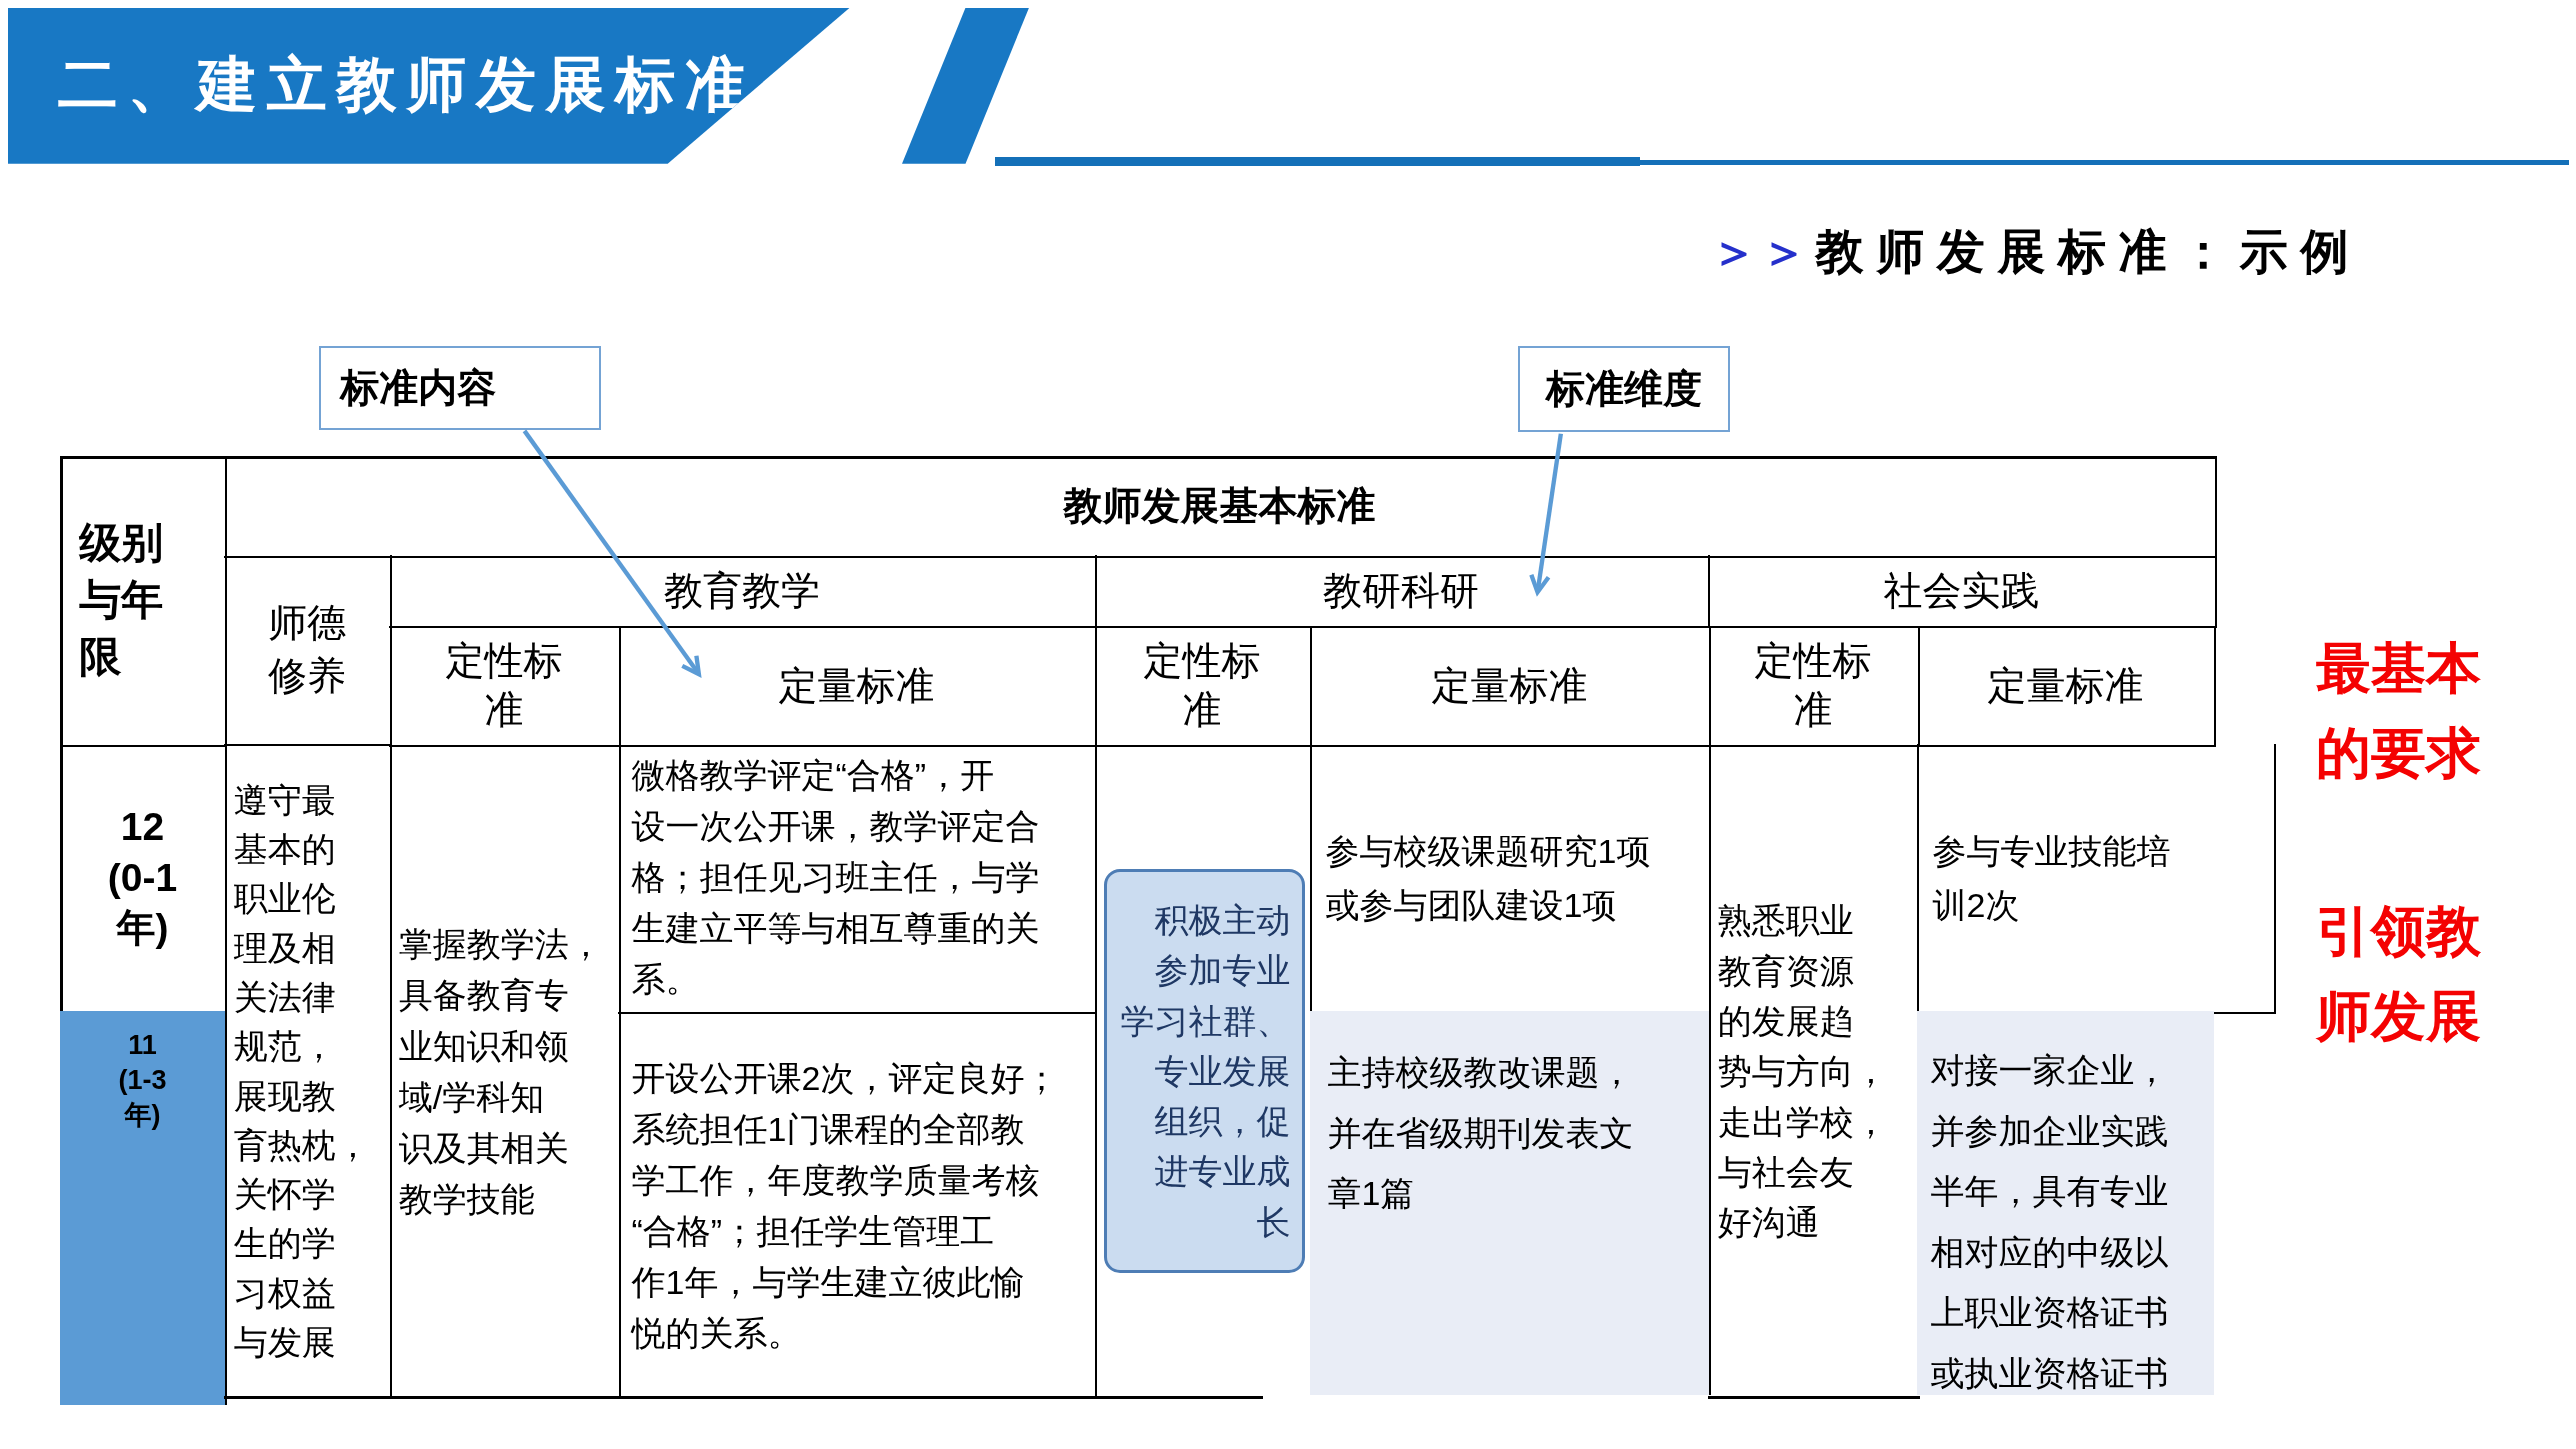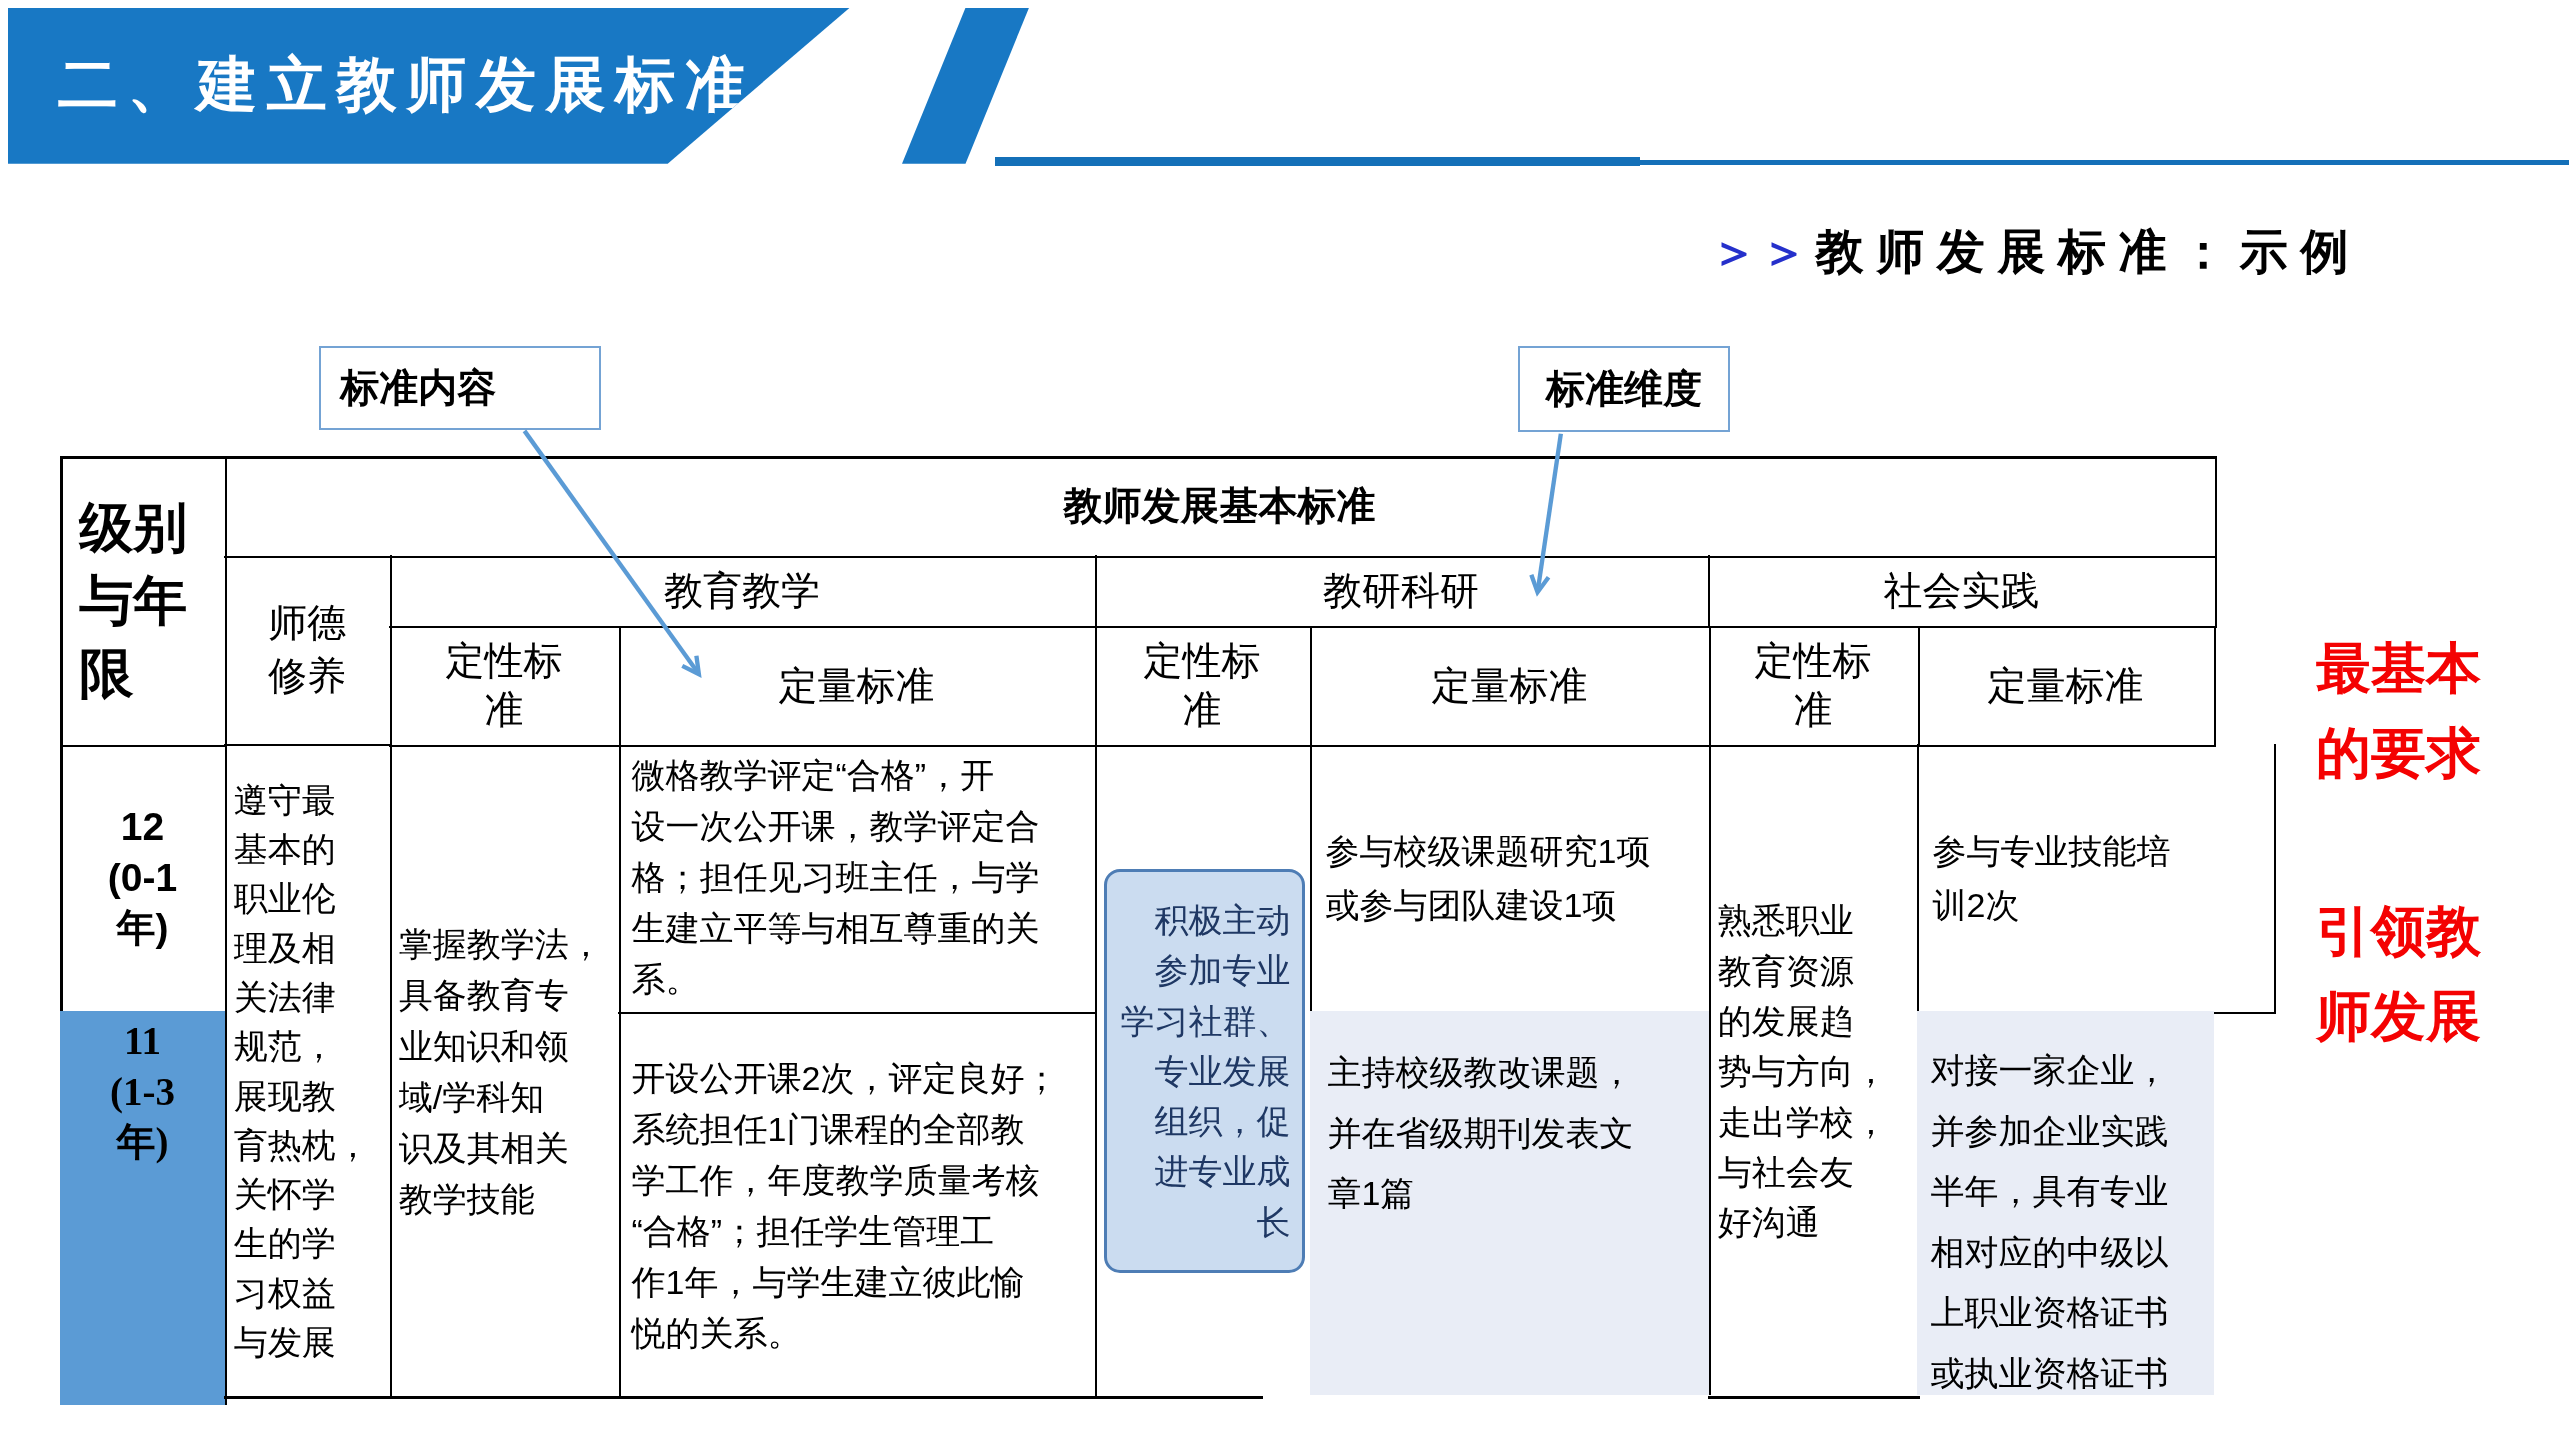--- a/index.html
+++ b/index.html
@@ -90,21 +90,21 @@
   </div>
 
   <div class="abs rednote n1">最基本
 的要求</div>
   <div class="abs rednote n2">引领教
 师发展</div>
 
   <div class="strip" style="left:60px;top:456px;width:2157px;height:2.9px;"></div>
   <div class="strip" style="left:60px;top:456px;width:2.9px;height:943px;"></div>
 
-  <div class="cell vl h1" style="left:60px;top:456px;width:167px;height:291px;padding-left:19.3px;font-size:54px;line-height:1.35;">级别
+  <div class="cell vl h1" style="left:60px;top:456px;width:167px;height:291px;padding-left:19.3px;font-size:42px;line-height:1.35;">级别
 与年
 限</div>
   <div class="cell c h1" style="left:224px;top:456px;width:1993px;height:102px;">教师发展基本标准</div>
   <div class="cell c h2" style="left:224px;top:555px;width:168px;height:191px;line-height:1.35;">师德
 修养</div>
   <div class="cell c h2" style="left:389px;top:555px;width:708px;height:73px;">教育教学</div>
   <div class="cell c h2" style="left:1094px;top:555px;width:616px;height:73px;">教研科研</div>
   <div class="cell c h2" style="left:1708px;top:555px;width:509px;height:73px;">社会实践</div>
 
   <div class="cell c h2" style="left:389px;top:626px;width:232px;height:121px;line-height:1.25;">定性标
@@ -113,21 +113,21 @@
   <div class="cell c h2" style="left:1094px;top:626px;width:218px;height:121px;line-height:1.25;">定性标
 准</div>
   <div class="cell c h2" style="left:1310px;top:626px;width:401px;height:121px;">定量标准</div>
   <div class="cell c h2" style="left:1708px;top:626px;width:212px;height:121px;line-height:1.25;">定性标
 准</div>
   <div class="cell c h2" style="left:1917px;top:626px;width:299px;height:121px;">定量标准</div>
 
   <div class="cell c bold" style="left:60px;top:744px;width:167px;height:270px;font-size:39px;line-height:1.3;">12
 (0-1
 年)</div>
-  <div class="cell c bold bluecell no-b" style="left:60px;top:1011px;width:167px;height:394px;font-size:39px;line-height:1.3;align-items:flex-start;padding-top:5px;font-family:Liberation Serif, serif;">11
+  <div class="cell c bold bluecell no-b" style="left:60px;top:1011px;width:167px;height:394px;font-size:27px;line-height:1.3;align-items:flex-start;padding-top:17px;">11
 (1-3
 年)</div>
 
   <div class="cell vl fs35 no-b" style="left:224px;top:744px;width:168px;height:655px;line-height:1.45;">遵守最
 基本的
 职业伦
 理及相
 关法律
 规范，
 展现教

